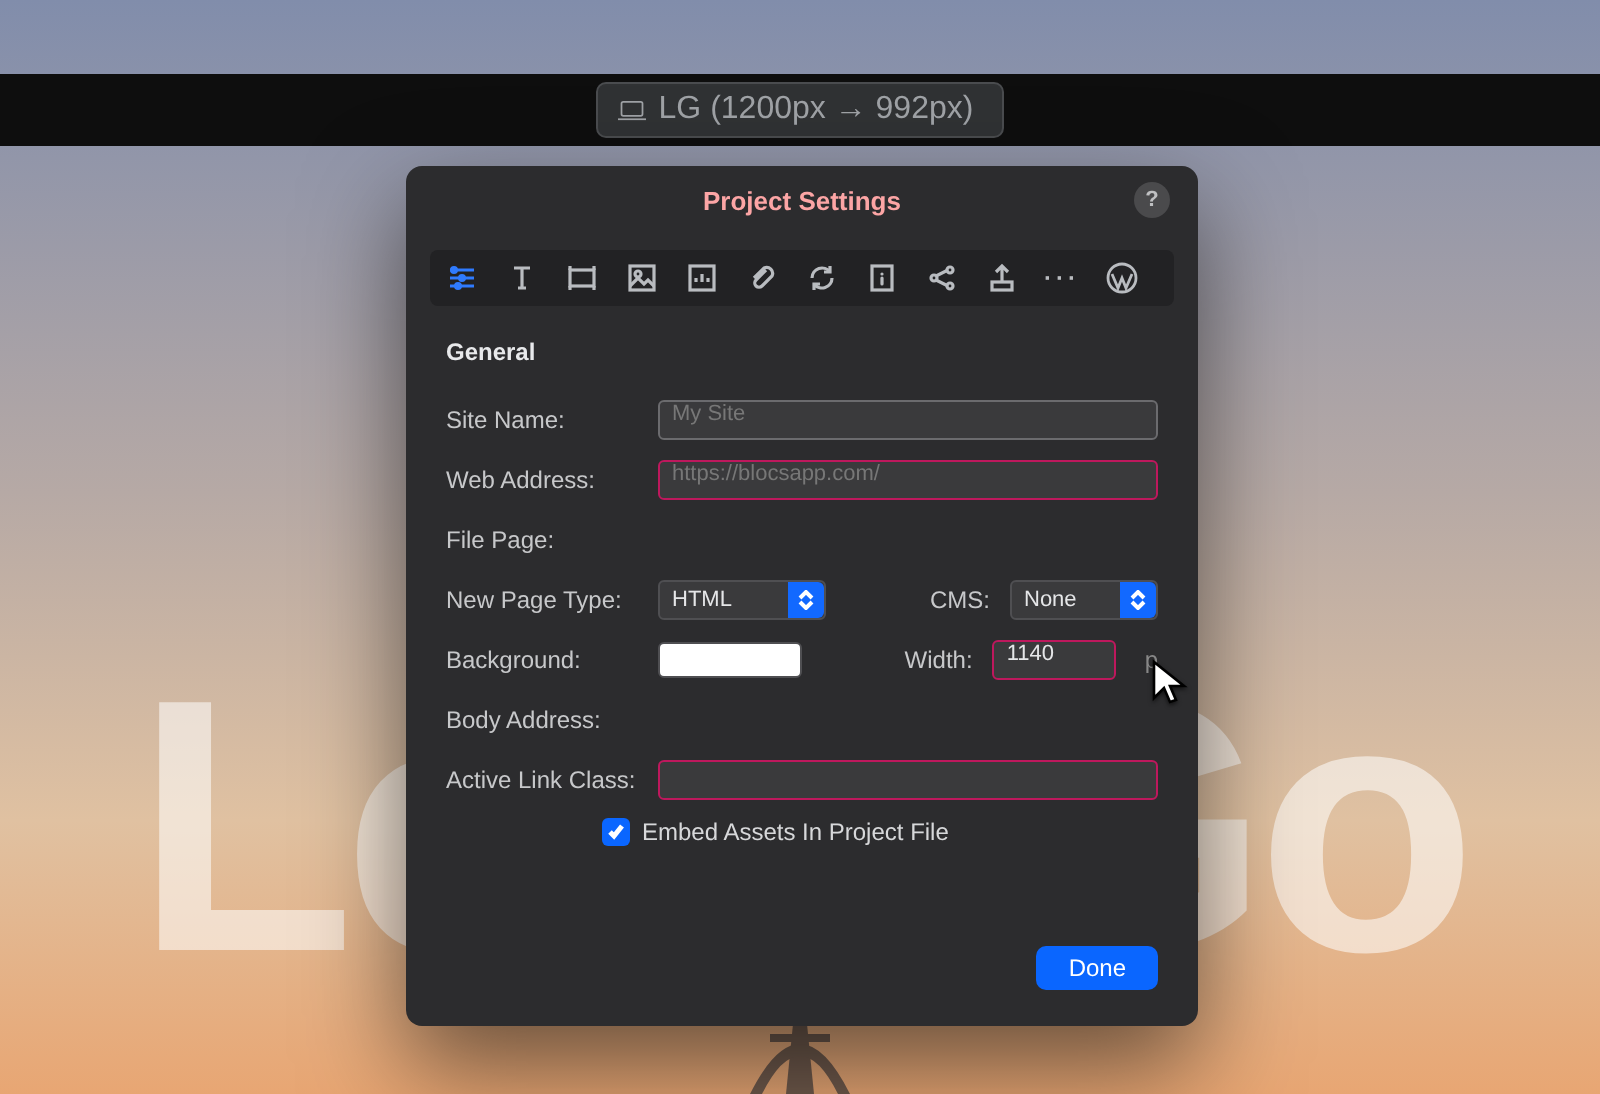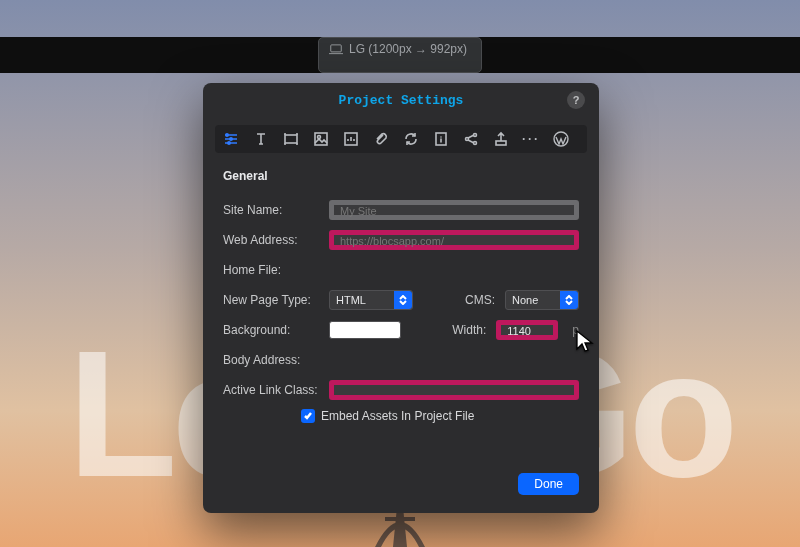--- a/index.html
+++ b/index.html
@@ -1,38 +1,38 @@
 <!DOCTYPE html>
 <html><head>
 <meta charset="utf-8">
 <style>
   * { box-sizing: border-box; font-family: -apple-system, BlinkMacSystemFont, "Segoe UI", sans-serif; }
   html, body { margin:0; padding:0; width:800px; height:547px; overflow:hidden; }
   body { position:relative; background:linear-gradient(180deg,#818dab 0%,#b6a9a5 45%,#e0c1a1 75%,#e8a673 100%); }
   .topbar { position:absolute; top:37px; left:0; right:0; height:36px; background:#0e0e0e; display:flex; align-items:center; justify-content:center; }
-  .breakpoint-pill { background:#303234; border:1px solid #4a4c4f; color:#9fa2a6; font-size:12px; padding:4px 14px 16px 10px; border-radius:5px; display:flex; align-items:center; gap:6px; }
+  .breakpoint-pill { background:#303234; border:1px solid #4a4c4f; color:#9fa2a6; font-size:16px; padding:4px 14px 4px 10px; border-radius:5px; display:flex; align-items:center; gap:6px; }
   .bp-icon { width:14px; height:10px; }
   .bp-icon svg { display:block; stroke:#9fa2a6; fill:none; }
   .bigtext { position:absolute; left:0; right:0; top:310px; color:rgba(255,255,255,0.55); font-weight:800; font-size:180px; letter-spacing:-6px; text-align:center; white-space:nowrap; }
   .eiffel { position:absolute; bottom:0; left:50%; transform:translateX(-50%); width:130px; height:70px; }
   .eiffel svg { display:block; }
   .modal { position:absolute; top:83px; left:203px; width:396px; height:430px; background:#2c2c2e; border-radius:8px; box-shadow:0 20px 50px rgba(0,0,0,0.55); color:#d7d8da; font-size:12px; }
-  .modal-title { position:absolute; top:0; left:0; right:0; height:34px; display:flex; align-items:center; justify-content:center; font-size:13px; font-weight:600; color:#0ea5e9;font-family:Liberation Mono, monospace; }
+  .modal-title { position:absolute; top:0; left:0; right:0; height:34px; display:flex; align-items:center; justify-content:center; font-size:13px; font-weight:600; color:#fca5a5; }
   .help-btn { position:absolute; right:14px; top:8px; width:18px; height:18px; border-radius:50%; background:#4a4a4c; color:#bfc0c2; font-size:11px; display:flex; align-items:center; justify-content:center; font-weight:700; cursor:pointer; }
   .iconbar { position:absolute; top:42px; left:12px; right:12px; height:28px; background:#222224; border-radius:4px; display:flex; align-items:center; padding:0 8px; gap:14px; }
   .iconbar .ic { width:16px; height:16px; display:flex; align-items:center; justify-content:center; cursor:pointer; }
   .iconbar svg { stroke:#b9bcc0; fill:none; stroke-width:1.6; }
   .iconbar .ic.active svg { stroke:#2f7bff; }
   .iconbar .dots { color:#b9bcc0; letter-spacing:2px; font-weight:700; }
   .iconbar .wp svg { fill:#b9bcc0; stroke:none; }
   .section-hdr { position:absolute; left:20px; top:86px; font-weight:700; color:#e8e9eb; }
   .form { position:absolute; left:20px; right:20px; top:112px; }
   .row { display:flex; align-items:center; height:30px; }
   .lbl { width:106px; color:#c7c8ca; }
-  .input { background:#3a3a3c; border:5px solid #be185d; border-radius:3px; height:20px; padding:0 6px; color:#e5e6e8; font-size:11px; }
+  .input { background:#3a3a3c; border:1px solid #be185d; border-radius:3px; height:20px; padding:0 6px; color:#e5e6e8; font-size:11px; }
   .input.full { flex:1; }
   .input.placeholder { color:#777; }
   .select { position:relative; background:#3a3a3c; border:1px solid #4f4f52; border-radius:3px; height:20px; padding:0 6px; display:flex; align-items:center; min-width:72px; color:#e5e6e8; font-size:11px; cursor:pointer; }
   .sel-arrows { position:absolute; right:0; top:0; bottom:0; width:18px; background:#1269ff; border-radius:0 3px 3px 0; display:flex; flex-direction:column; align-items:center; justify-content:center; }
   .sel-arrows svg { display:block; stroke:#fff; fill:none; stroke-width:2; }
   .pair { display:flex; align-items:center; gap:10px; flex:1; }
   .mini-lbl { color:#c7c8ca; width:72px; text-align:right; }
   .swatch { width:72px; height:18px; background:#fff; border:1px solid #4f4f52; border-radius:3px; cursor:pointer; }
   .width-field { width:62px; }
   .unit { margin-left:4px; color:#888; }
@@ -153,21 +153,21 @@
   <div class="form">
     <div class="row">
       <div class="lbl">Site Name:</div>
       <div class="input full placeholder" style="border-color:#6b6b6e;">My Site</div>
     </div>
     <div class="row">
       <div class="lbl">Web Address:</div>
       <div class="input full placeholder">https://blocsapp.com/</div>
     </div>
     <div class="row">
-      <div class="lbl">Home File:</div>
+      <div class="lbl">File Page:</div>
     </div>
     <div class="row">
       <div class="lbl">New Page Type:</div>
       <div class="pair">
         <div class="select" style="width:84px">
           <span>HTML</span>
           <span class="sel-arrows">
               <svg width="8" height="5" viewBox="0 0 8 5">
                 <path d="M1 4l3-3 3 3"></path>
               </svg>

